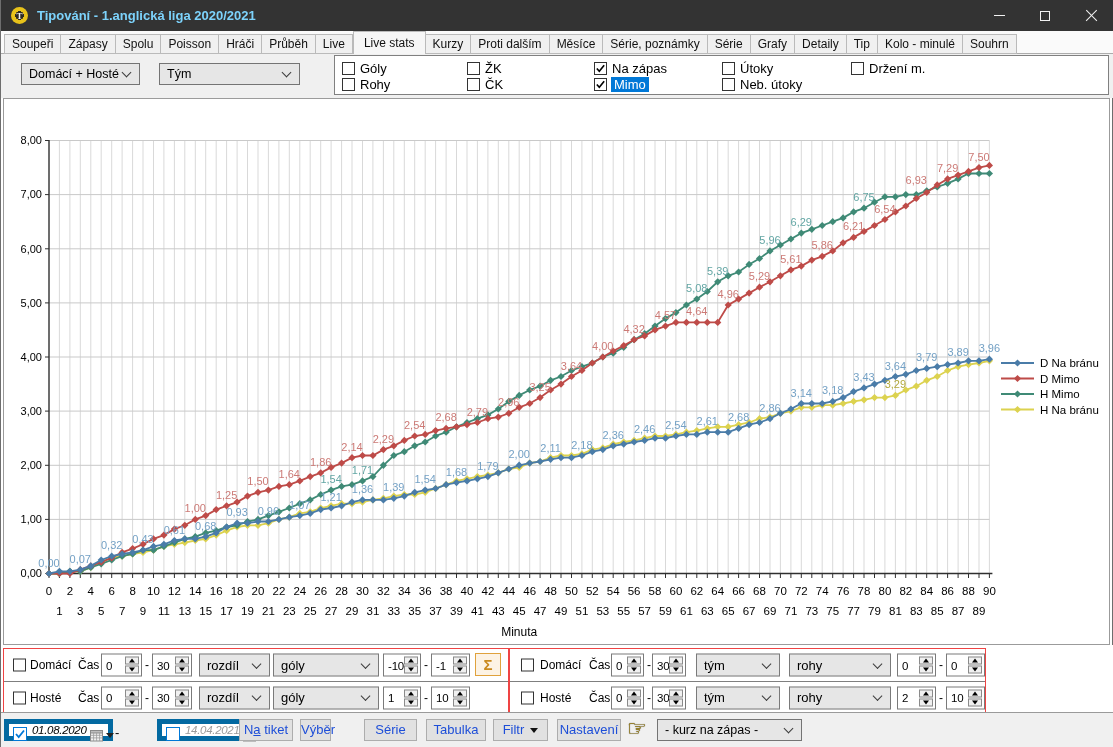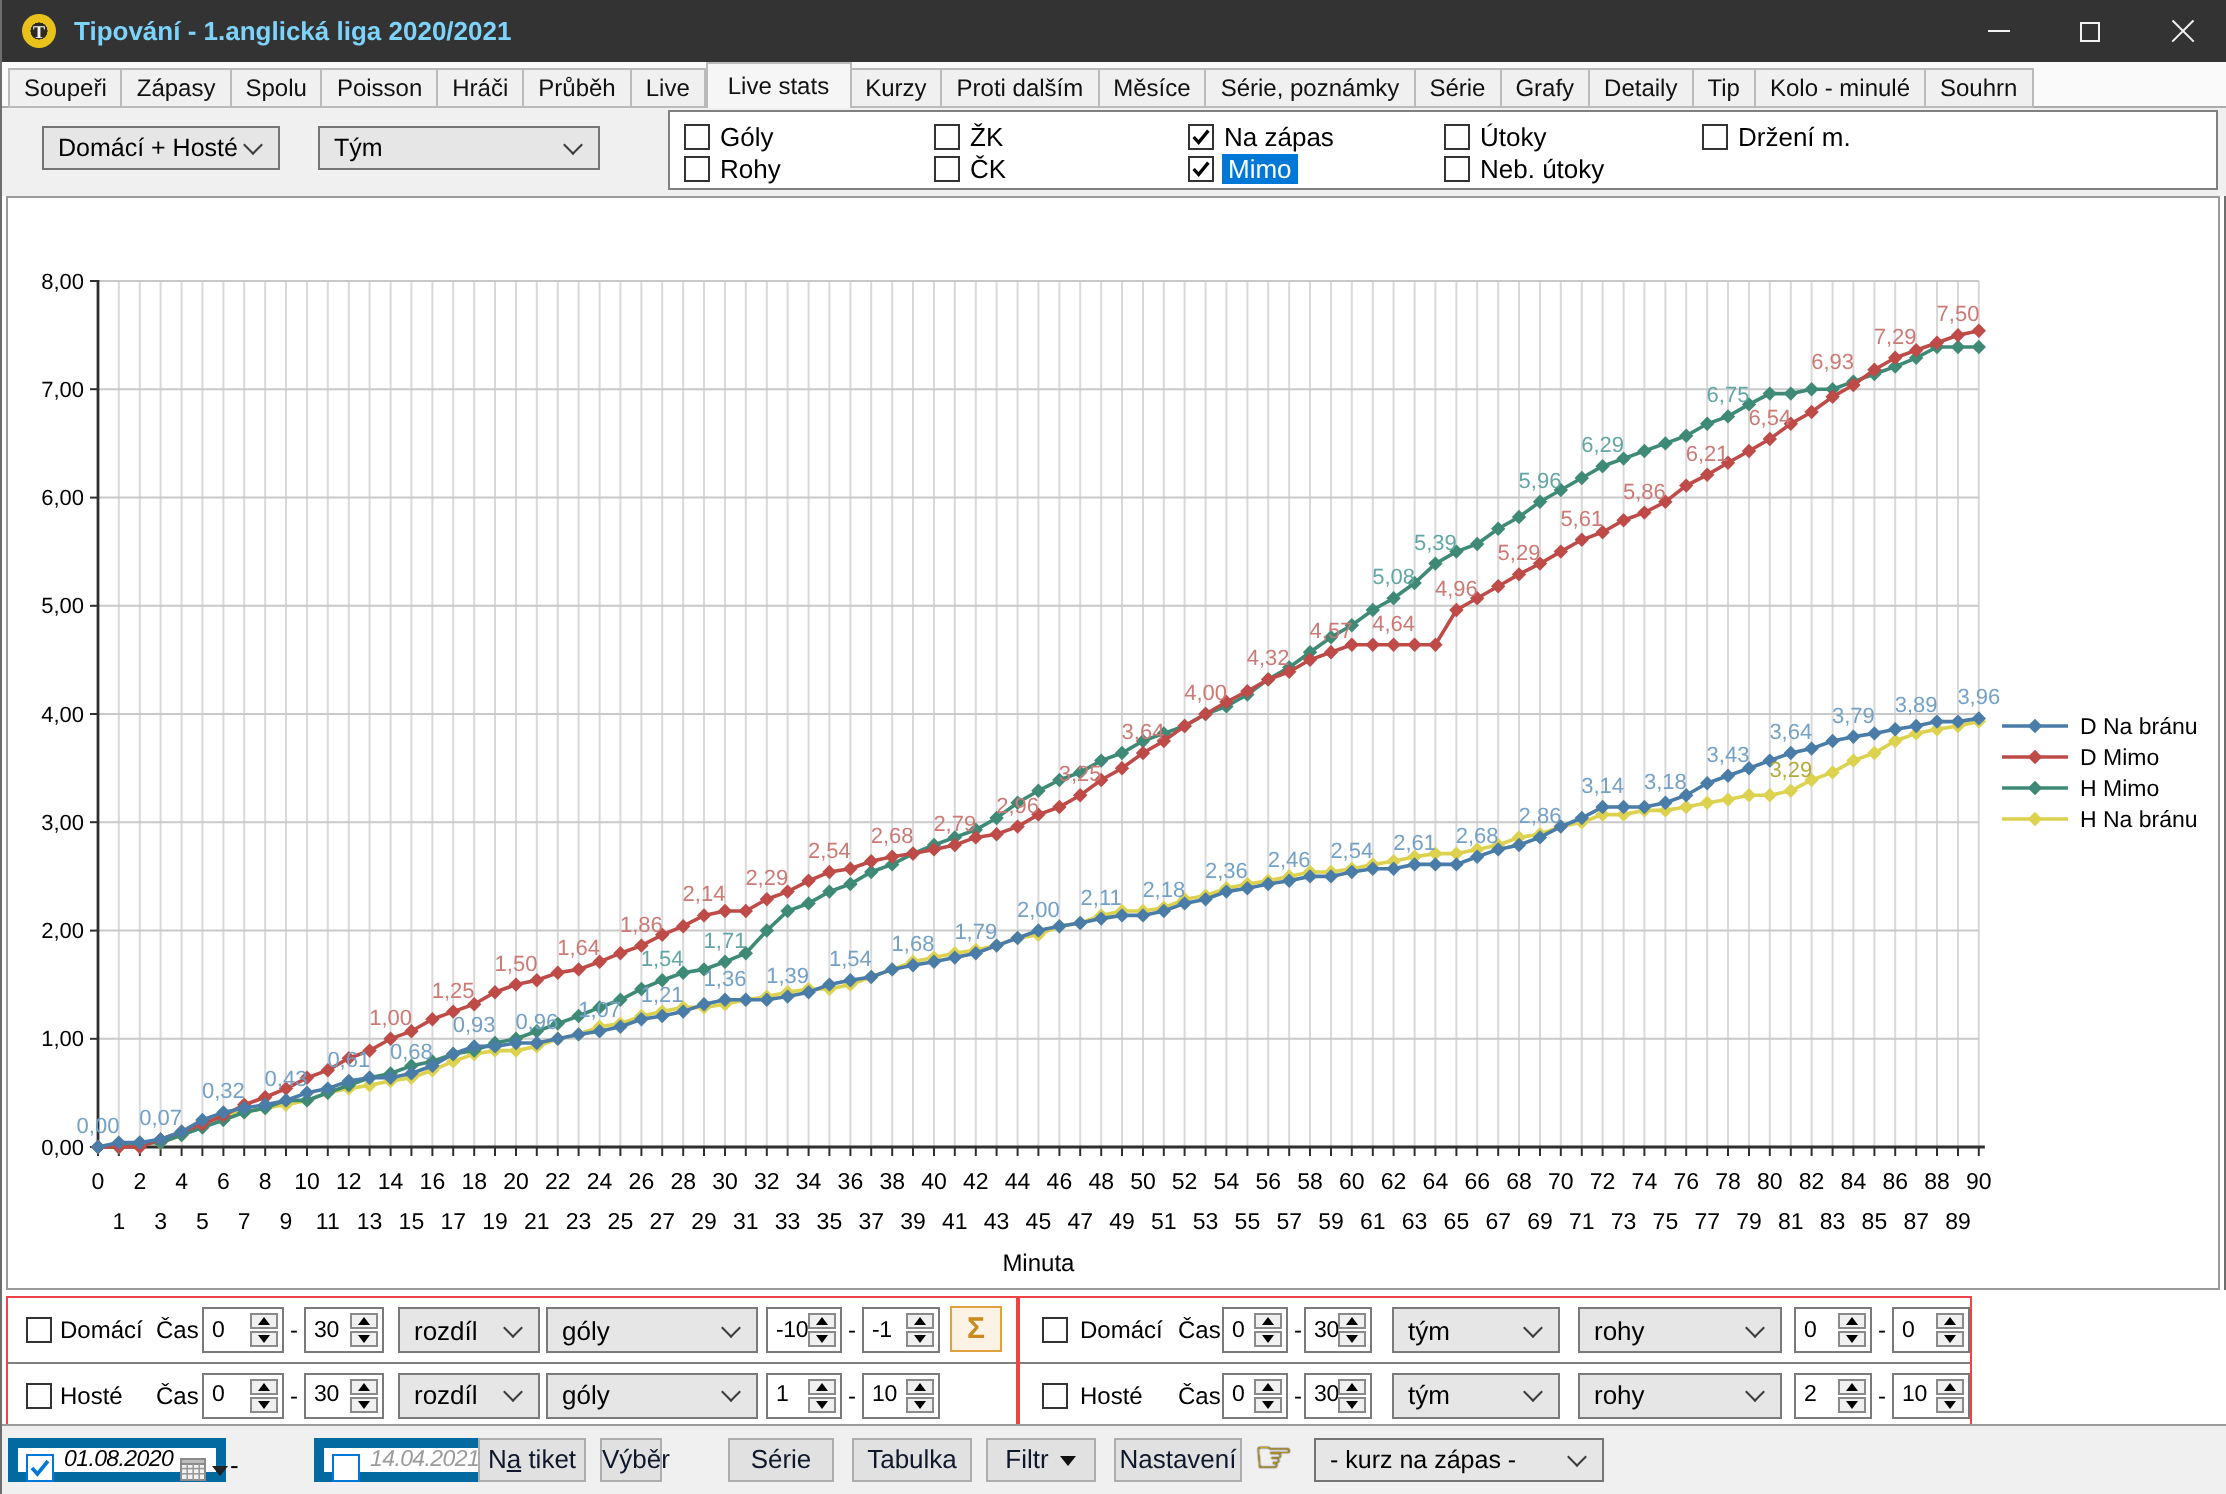--- a/index.html
+++ b/index.html
@@ -80,21 +80,21 @@
                border-top:1px solid #9a9a9a; }
   .datebox { position:absolute; top:6px; height:22px; background:#fff; border:5px solid #0369a1;font-style:italic; }
   .datebox .dcb { position:absolute; left:4px; top:3px; width:14px; height:14px; border:1.4px solid #0078d7;
                   background:#fff; display:flex; align-items:center; justify-content:center; }
   .datebox .dval { position:absolute; left:23px; top:50%; transform:translateY(-50%); font-size:11.5px; letter-spacing:-0.3px; }
   .datebox .cal { position:absolute; width:14px; height:13px; top:4px; }
   .datebox .drop { position:absolute; width:0; height:0; top:9px;
                    border-left:4.5px solid transparent; border-right:4.5px solid transparent; border-top:5.5px solid #222; }
   #date-sep { position:absolute; left:114px; top:12px; font-size:13px; }
   .btn { position:absolute; top:6px; height:22px; background:#e1e1e1; border:1px solid #adadad;
-         font-size:13px; color:#0f172a; text-align:center; line-height:20px; white-space:pre; }
+         font-size:13px; color:#1d4ed8; text-align:center; line-height:20px; white-space:pre; }
   .btn u { text-decoration:underline; }
   .btn .ddtri { display:inline-block; width:0; height:0; margin-left:6px; vertical-align:middle;
                 border-left:4.5px solid transparent; border-right:4.5px solid transparent; border-top:5.5px solid #111; }
   #hand-icon { position:absolute; left:626px; top:4px; font-size:22px; line-height:24px; color:#caa61b;
                text-shadow:0 0 0.7px #1a1603, 0 0 0.7px #1a1603; }
   #odds-combo { left:656px; top:6px; width:145px; height:22px; background:#e6e6e6; }
 </style>
 </head>
 <body>
 

